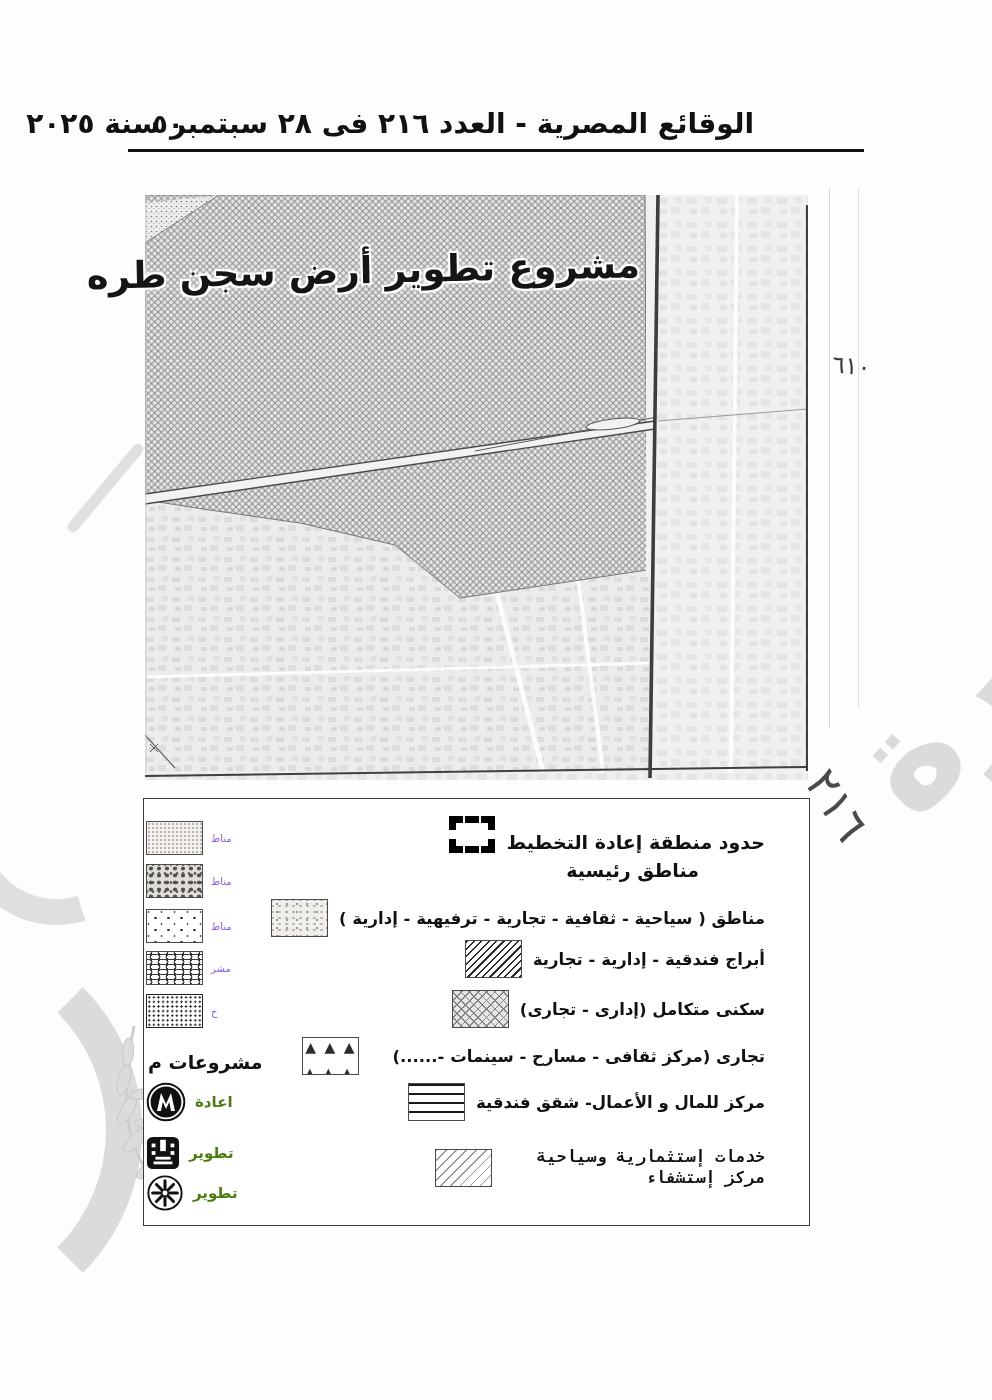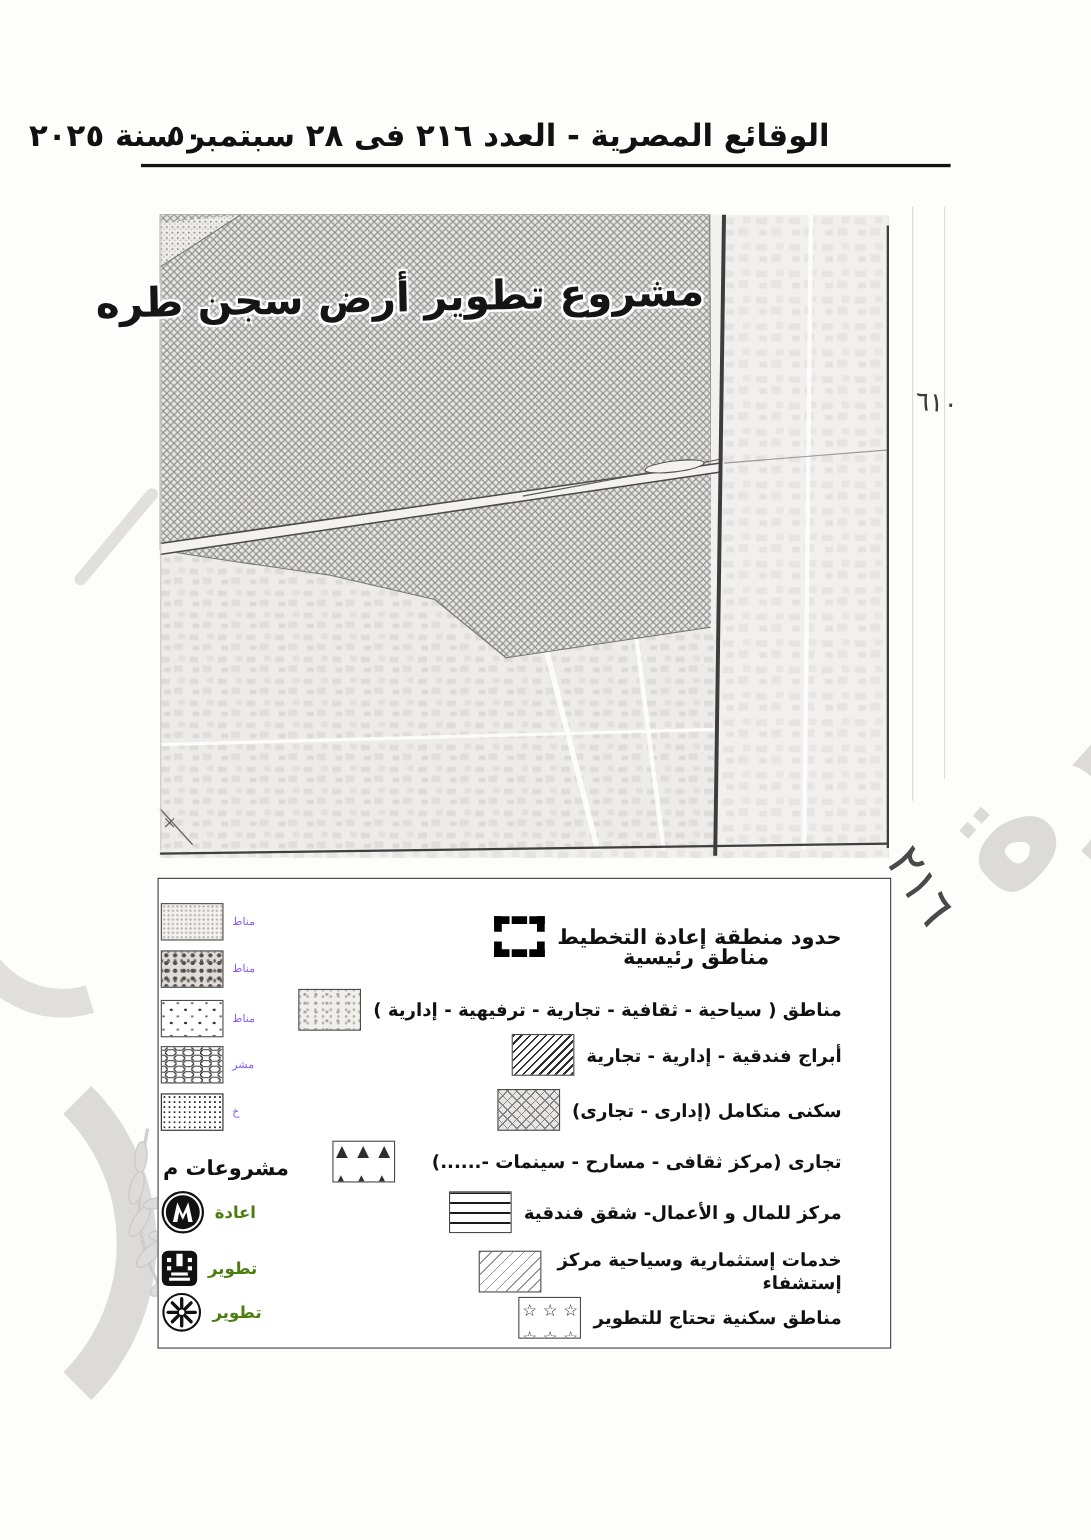--- a/index.html
+++ b/index.html
@@ -44,22 +44,22 @@
   .legend{position:absolute;top:798px;left:143px;width:667px;height:428px;background:#fff;
     border:1.5px solid #3c3c3c;box-sizing:border-box;z-index:2;direction:rtl;}
 
   .sw{width:57px;height:38px;border:1px solid #4a4a4a;background:#fff;box-sizing:border-box;
     flex:0 0 auto;position:relative;}
 
   
   .rr{position:absolute;right:44px;display:flex;flex-direction:row-reverse;align-items:center;gap:11px;direction:rtl;}
   .rr .lbl{font-size:16.5px;font-weight:bold;color:#111;white-space:nowrap;direction:rtl;}
   .rr.two .lbl{white-space:normal;width:262px;text-align:right;line-height:1.3;}
-  .row-bound{top:34px;}  .row-r1{top:100px;} .row-r2{top:141px;} .row-r3{top:191px;}
-  .row-r4{top:238px;gap:33px;} .row-r5{top:284px;} .row-r6{top:336px;} .row-r7{top:380px;}
+  .row-bound{top:17px;align-items:flex-end;}  .row-r1{top:100px;} .row-r2{top:141px;} .row-r3{top:191px;}
+  .row-r4{top:238px;gap:33px;} .row-r5{top:284px;} .row-r6{top:348px;font-family:Liberation Mono, monospace;} .row-r7{top:380px;}
   .h-bound .lbl{font-size:19px;}
   .main-heading{position:absolute;right:110px;top:60px;font-size:19px;font-weight:bold;color:#111;}
 
   .boundary-box{width:46px;height:37px;border:7px dashed #000;box-sizing:border-box;background:#fff;flex:0 0 auto;}
 
   
   .ll{position:absolute;left:2px;width:89px;display:flex;flex-direction:row-reverse;
       justify-content:flex-start;align-items:center;gap:8px;}
   .ll .lbl{font-size:10px;font-weight:normal;color:#8b5cf6;white-space:nowrap;direction:rtl;}
   .row-la{top:22px;} .row-lb{top:65px;} .row-lc{top:110px;} .row-ld{top:152px;align-items:center;} .row-le{top:195px;}
@@ -238,24 +238,20 @@
     <div class="rr row-r5">
       <div class="sw p-hlines"></div>
       <div class="lbl">مركز للمال و الأعمال- شقق فندقية</div>
     </div>
     <div class="rr two row-r6">
       <div class="sw p-hatch-light"></div>
       <div class="lbl">
         <div>خدمات إستثمارية وسياحية مركز إستشفاء</div>
       </div>
     </div>
-    <div class="rr row-r7">
-      <div class="sw p-stars"></div>
-      <div class="lbl">مناطق سكنية تحتاج للتطوير</div>
-    </div>
 
     <div class="ll row-la">
       <div class="sw p-stipple-fine"></div>
       <div class="lbl">مناط</div>
     </div>
     <div class="ll row-lb">
       <div class="sw p-speckle-coarse"></div>
       <div class="lbl">مناط</div>
     </div>
     <div class="ll row-lc">

